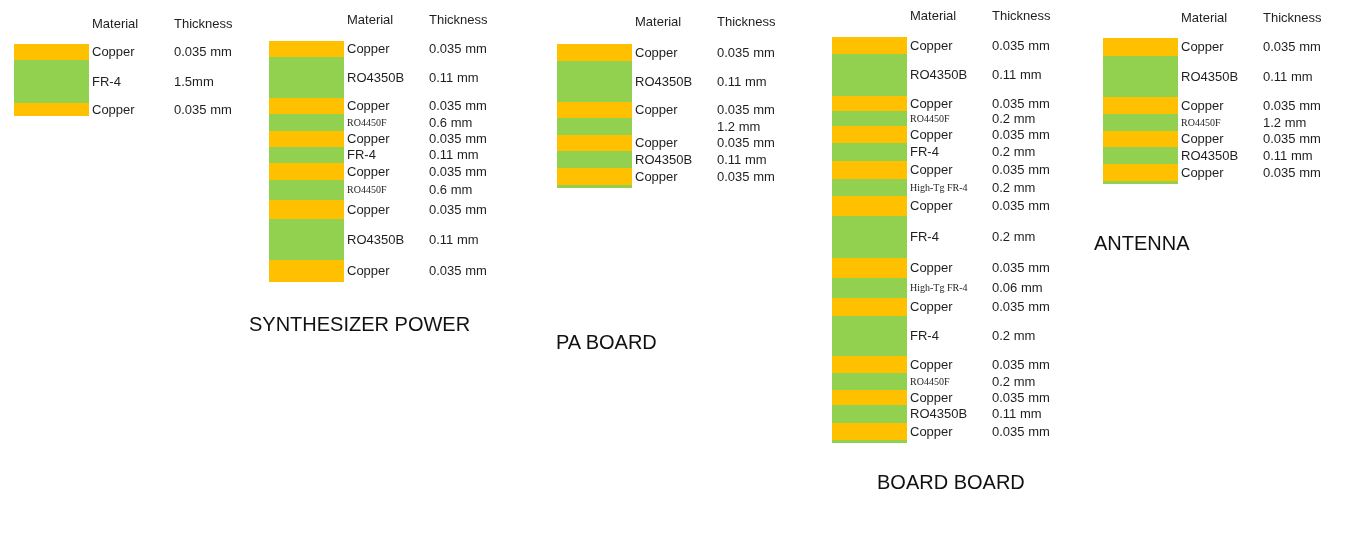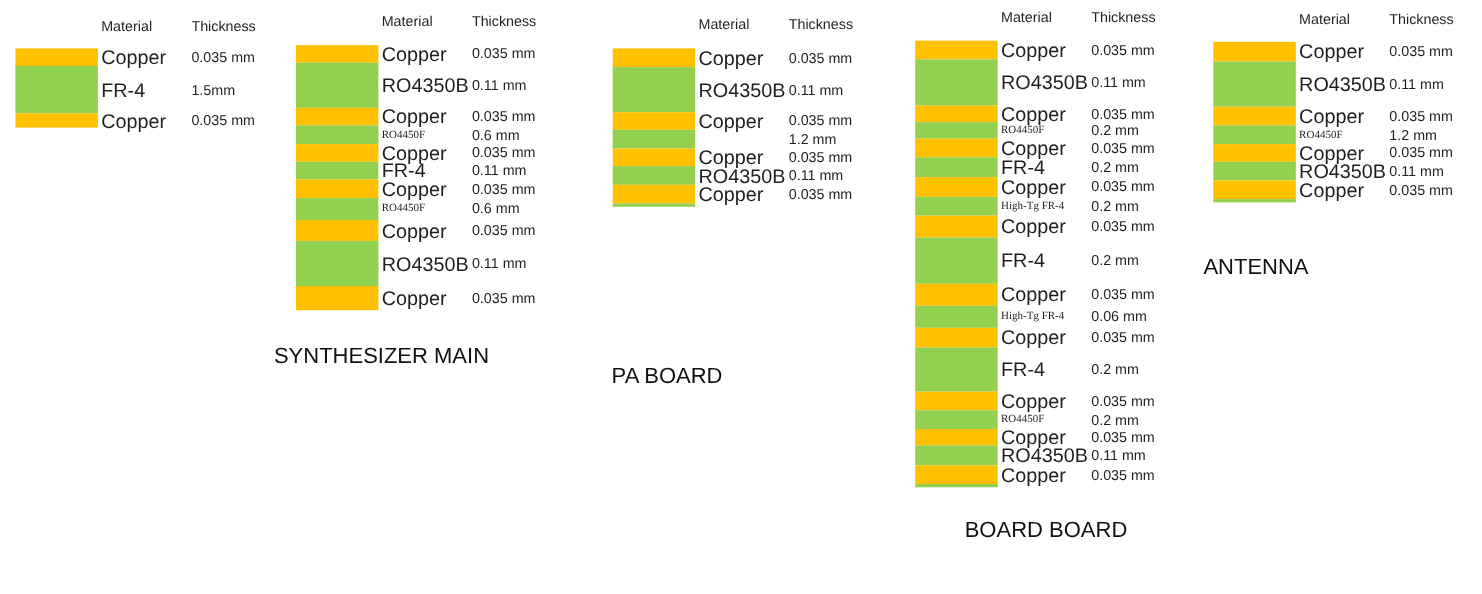--- a/index.html
+++ b/index.html
@@ -37,21 +37,21 @@
   .band {
     width: 75px;
     align-self: stretch;
     flex: none;
   }
   .mat {
     flex: none;
     width: 85px;
     box-sizing: border-box;
     padding-left: 3px;
-    font-size: 18px;
+    font-size: 13px;
     line-height: 14px;
   }
   .mat.sm { font-size: 10px; font-family: Liberation Serif, serif; }
   .thk {
     flex: none;
     font-size: 13px;
     line-height: 14px;
   }
   .title {
     position: absolute;
@@ -370,18 +370,18 @@
           <div class="thk">0.035 mm</div>
         </div>
         <div class="row" style="height: 3px;">
           <div class="band" style="background: rgb(146, 208, 80);"></div>
           <div class="mat"></div>
           <div class="thk"></div>
         </div>
       </div>
   </section>
 
-  <div class="title t-synth">SYNTHESIZER MAIN</div>
+  <div class="title t-synth">SYNTHESIZER POWER</div>
   <div class="title t-pa">PA BOARD</div>
   <div class="title t-main">BOARD BOARD</div>
   <div class="title t-ant">ANTENNA</div>
 
 </div>
 
 </body></html>

